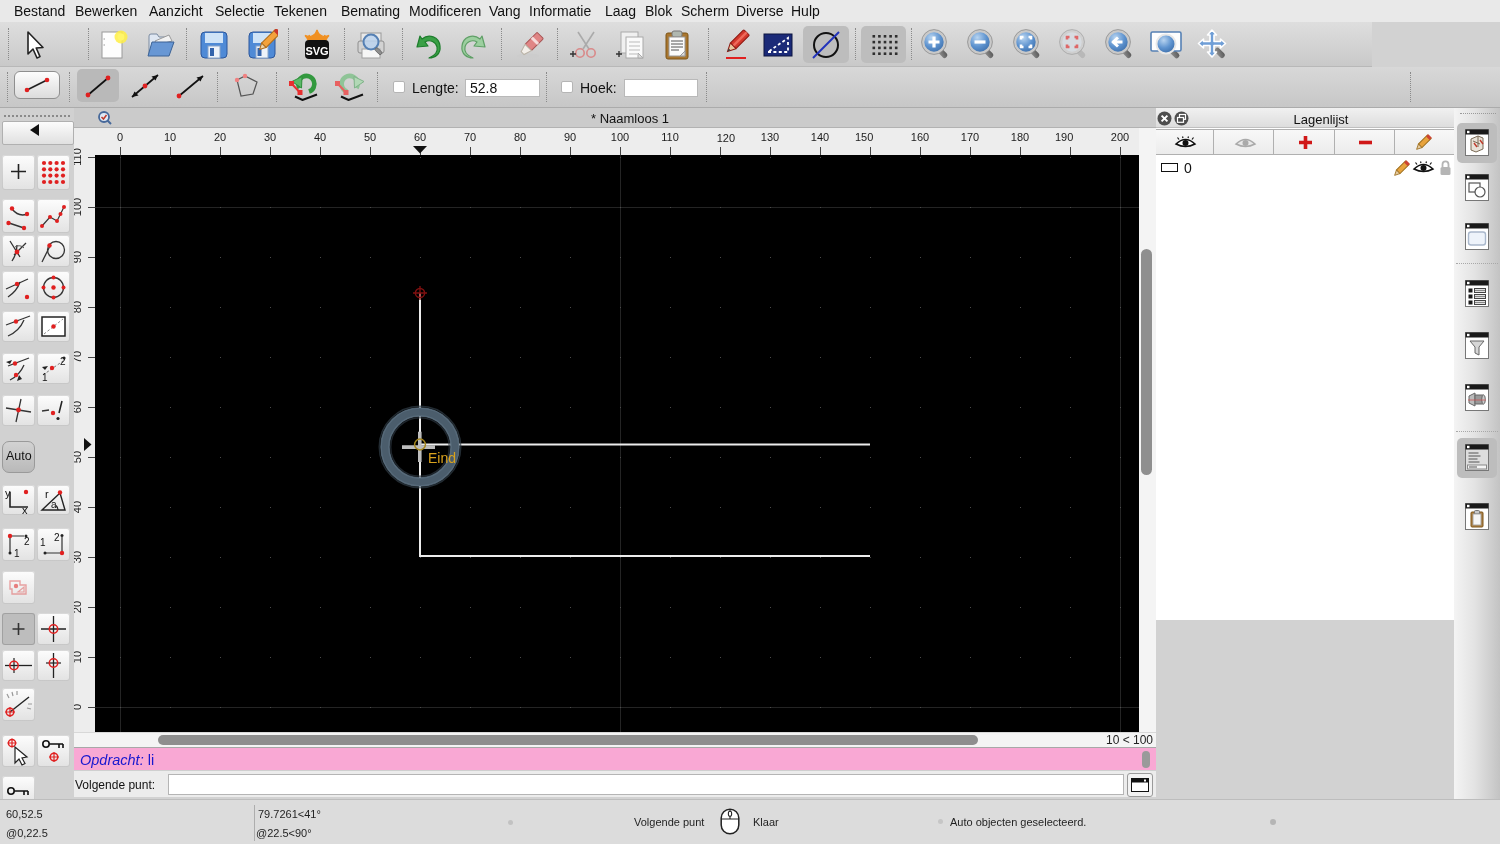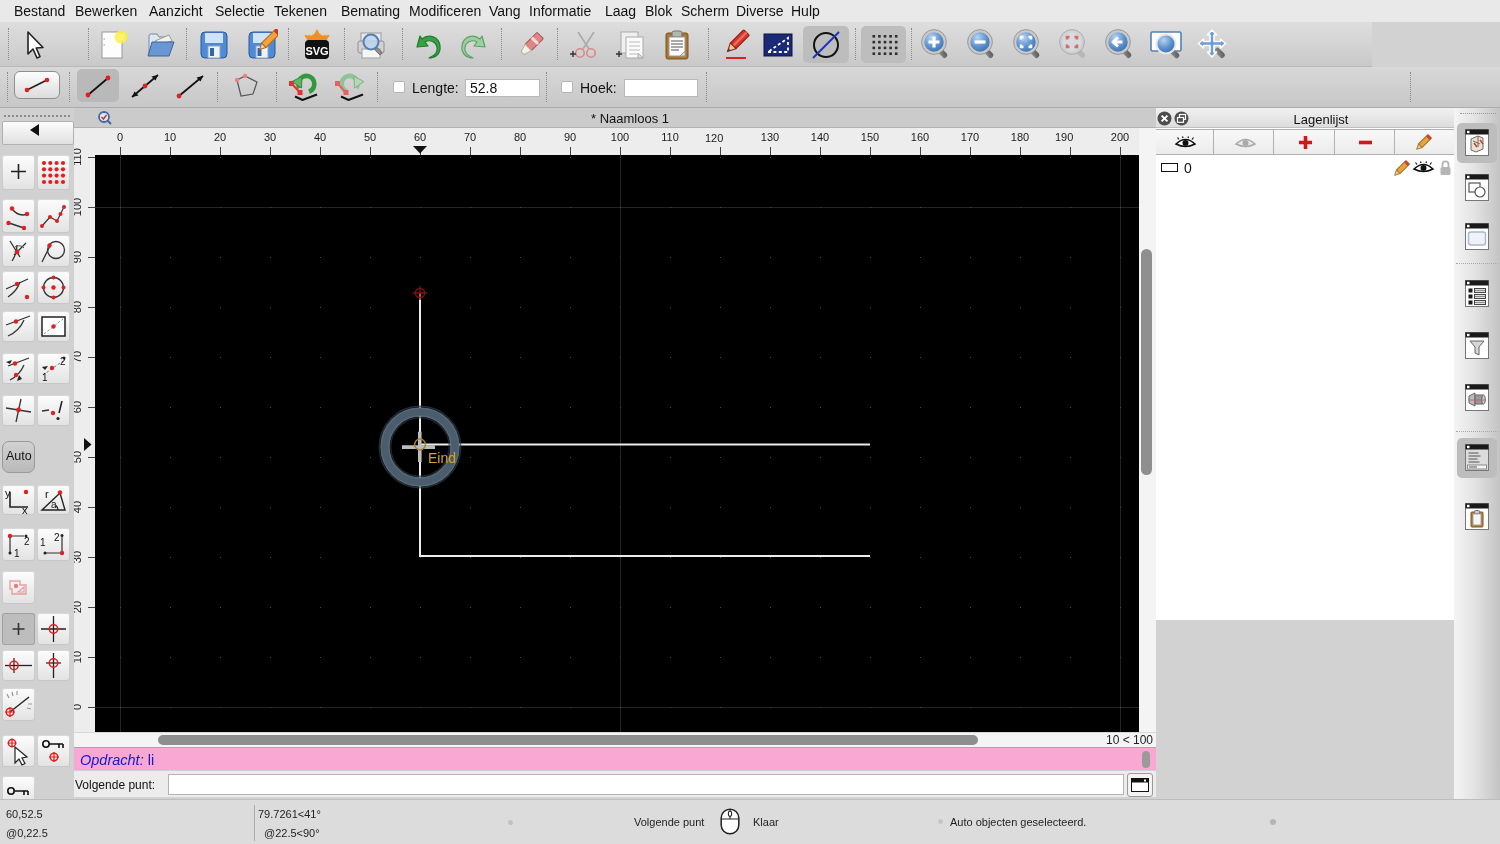--- a/index.html
+++ b/index.html
@@ -581,27 +581,27 @@
     <div class="rnum" style="left:360px;top:3px;width:30px;text-align:center">70</div>
     <div style="position:absolute;left:375px;top:19px;width:1px;height:8px;background:#444"></div>
     <div class="rnum" style="left:410px;top:3px;width:30px;text-align:center">80</div>
     <div style="position:absolute;left:425px;top:19px;width:1px;height:8px;background:#444"></div>
     <div class="rnum" style="left:460px;top:3px;width:30px;text-align:center">90</div>
     <div style="position:absolute;left:475px;top:19px;width:1px;height:8px;background:#444"></div>
     <div class="rnum" style="left:510px;top:3px;width:30px;text-align:center">100</div>
     <div style="position:absolute;left:525px;top:19px;width:1px;height:8px;background:#444"></div>
     <div class="rnum" style="left:560px;top:3px;width:30px;text-align:center">110</div>
     <div style="position:absolute;left:575px;top:19px;width:1px;height:8px;background:#444"></div>
-    <div class="rnum" style="left:610px;top:4px;width:30px;text-align:left">120</div>
+    <div class="rnum" style="left:610px;top:4px;width:30px;text-align:right">120</div>
     <div style="position:absolute;left:625px;top:19px;width:1px;height:8px;background:#444"></div>
     <div class="rnum" style="left:660px;top:3px;width:30px;text-align:center">130</div>
     <div style="position:absolute;left:675px;top:19px;width:1px;height:8px;background:#444"></div>
     <div class="rnum" style="left:710px;top:3px;width:30px;text-align:center">140</div>
     <div style="position:absolute;left:725px;top:19px;width:1px;height:8px;background:#444"></div>
-    <div class="rnum" style="left:760px;top:3px;width:30px;text-align:center">150</div>
+    <div class="rnum" style="left:760px;top:3px;width:30px;text-align:left">150</div>
     <div style="position:absolute;left:775px;top:19px;width:1px;height:8px;background:#444"></div>
     <div class="rnum" style="left:810px;top:3px;width:30px;text-align:center">160</div>
     <div style="position:absolute;left:825px;top:19px;width:1px;height:8px;background:#444"></div>
     <div class="rnum" style="left:860px;top:3px;width:30px;text-align:center">170</div>
     <div style="position:absolute;left:875px;top:19px;width:1px;height:8px;background:#444"></div>
     <div class="rnum" style="left:910px;top:3px;width:30px;text-align:center">180</div>
     <div style="position:absolute;left:925px;top:19px;width:1px;height:8px;background:#444"></div>
     <div class="rnum" style="left:960px;top:3px;width:30px;">190</div>
     <div style="position:absolute;left:975px;top:19px;width:1px;height:8px;background:#444"></div>
     <div class="rnum" style="left:1010px;top:3px;width:30px;text-align:center">200</div>
@@ -799,21 +799,21 @@
       <rect x="6" y="9" width="12" height="15" rx="1" fill="#b08448" stroke="#7d5518"></rect>
       <rect x="9.5" y="7.5" width="5" height="3.5" rx="1" fill="#c8c8c8" stroke="#777"></rect>
       <rect x="8" y="11" width="8" height="11" fill="#f6f6f6" stroke="#999" stroke-width=".8"></rect>
     </svg>
 </div>
 <div id="statusbar" class="abs">
 <span class="abs" style="left:6px;top:8px">60,52.5</span>
 <span class="abs" style="left:6px;top:27px">@0,22.5</span>
 <div class="abs" style="left:254px;top:5px;width:1px;height:36px;background:#adadad"></div>
 <span class="abs" style="left:258px;top:8px">79.7261&lt;41°</span>
-<span class="abs" style="left:264px;top:27px">@22.5&lt;90°</span>
+<span class="abs" style="left:256px;top:27px">@22.5&lt;90°</span>
 <div class="abs" style="left:508px;top:20px;width:5px;height:5px;border-radius:3px;background:#c2c2c2"></div>
 <span class="abs" style="left:634px;top:16px">Volgende punt</span>
 <svg class="abs" style="left:720px;top:8px" width="20" height="27" viewBox="0 0 20 27">
       <rect x="1.2" y="1.2" width="17.6" height="24.6" rx="8.8" fill="#fff" stroke="#222" stroke-width="1.5"></rect>
       <path d="M1.5 11 H18.5 M10 1.5 V11" stroke="#222" stroke-width="1.1"></path>
       <rect x="8.4" y="3.2" width="3.2" height="5.2" rx="1.6" fill="#fff" stroke="#222" stroke-width="1.1"></rect>
     </svg>
 <span class="abs" style="left:753px;top:16px">Klaar</span>
 <div class="abs" style="left:938px;top:19px;width:5px;height:5px;border-radius:3px;background:#c6c6c6"></div>
     <span class="abs" style="left:950px;top:16px">Auto objecten geselecteerd.</span>

